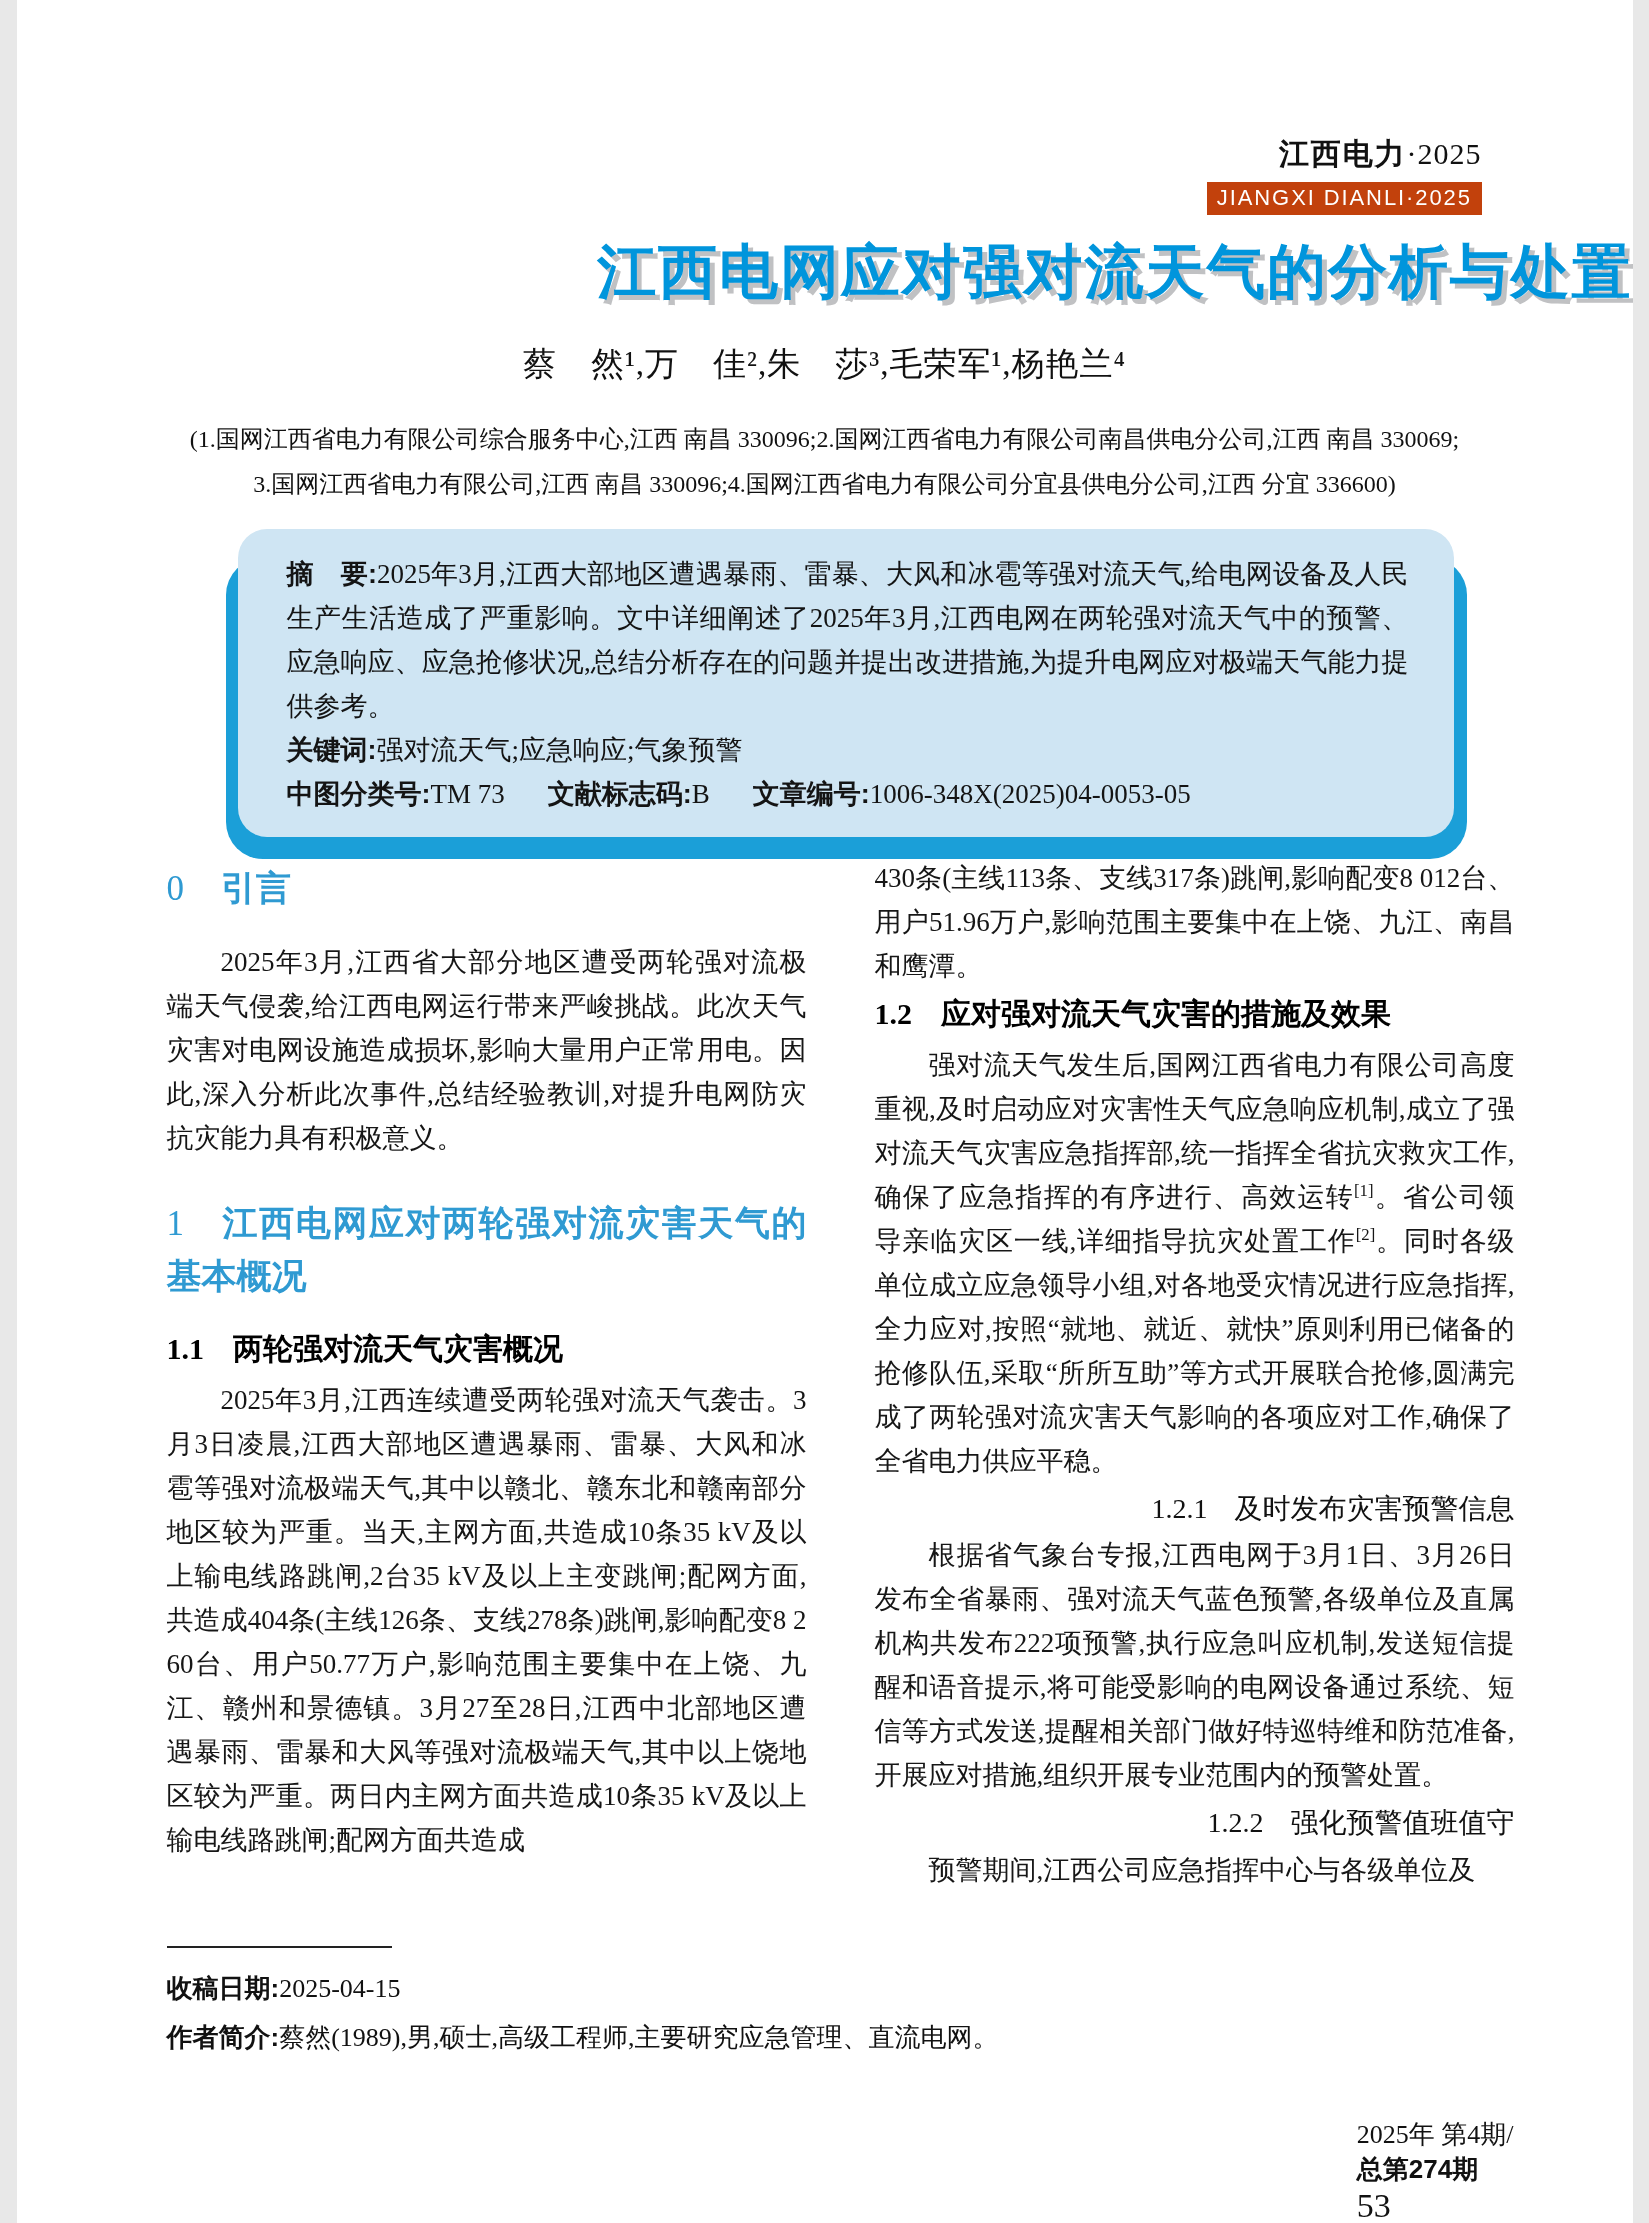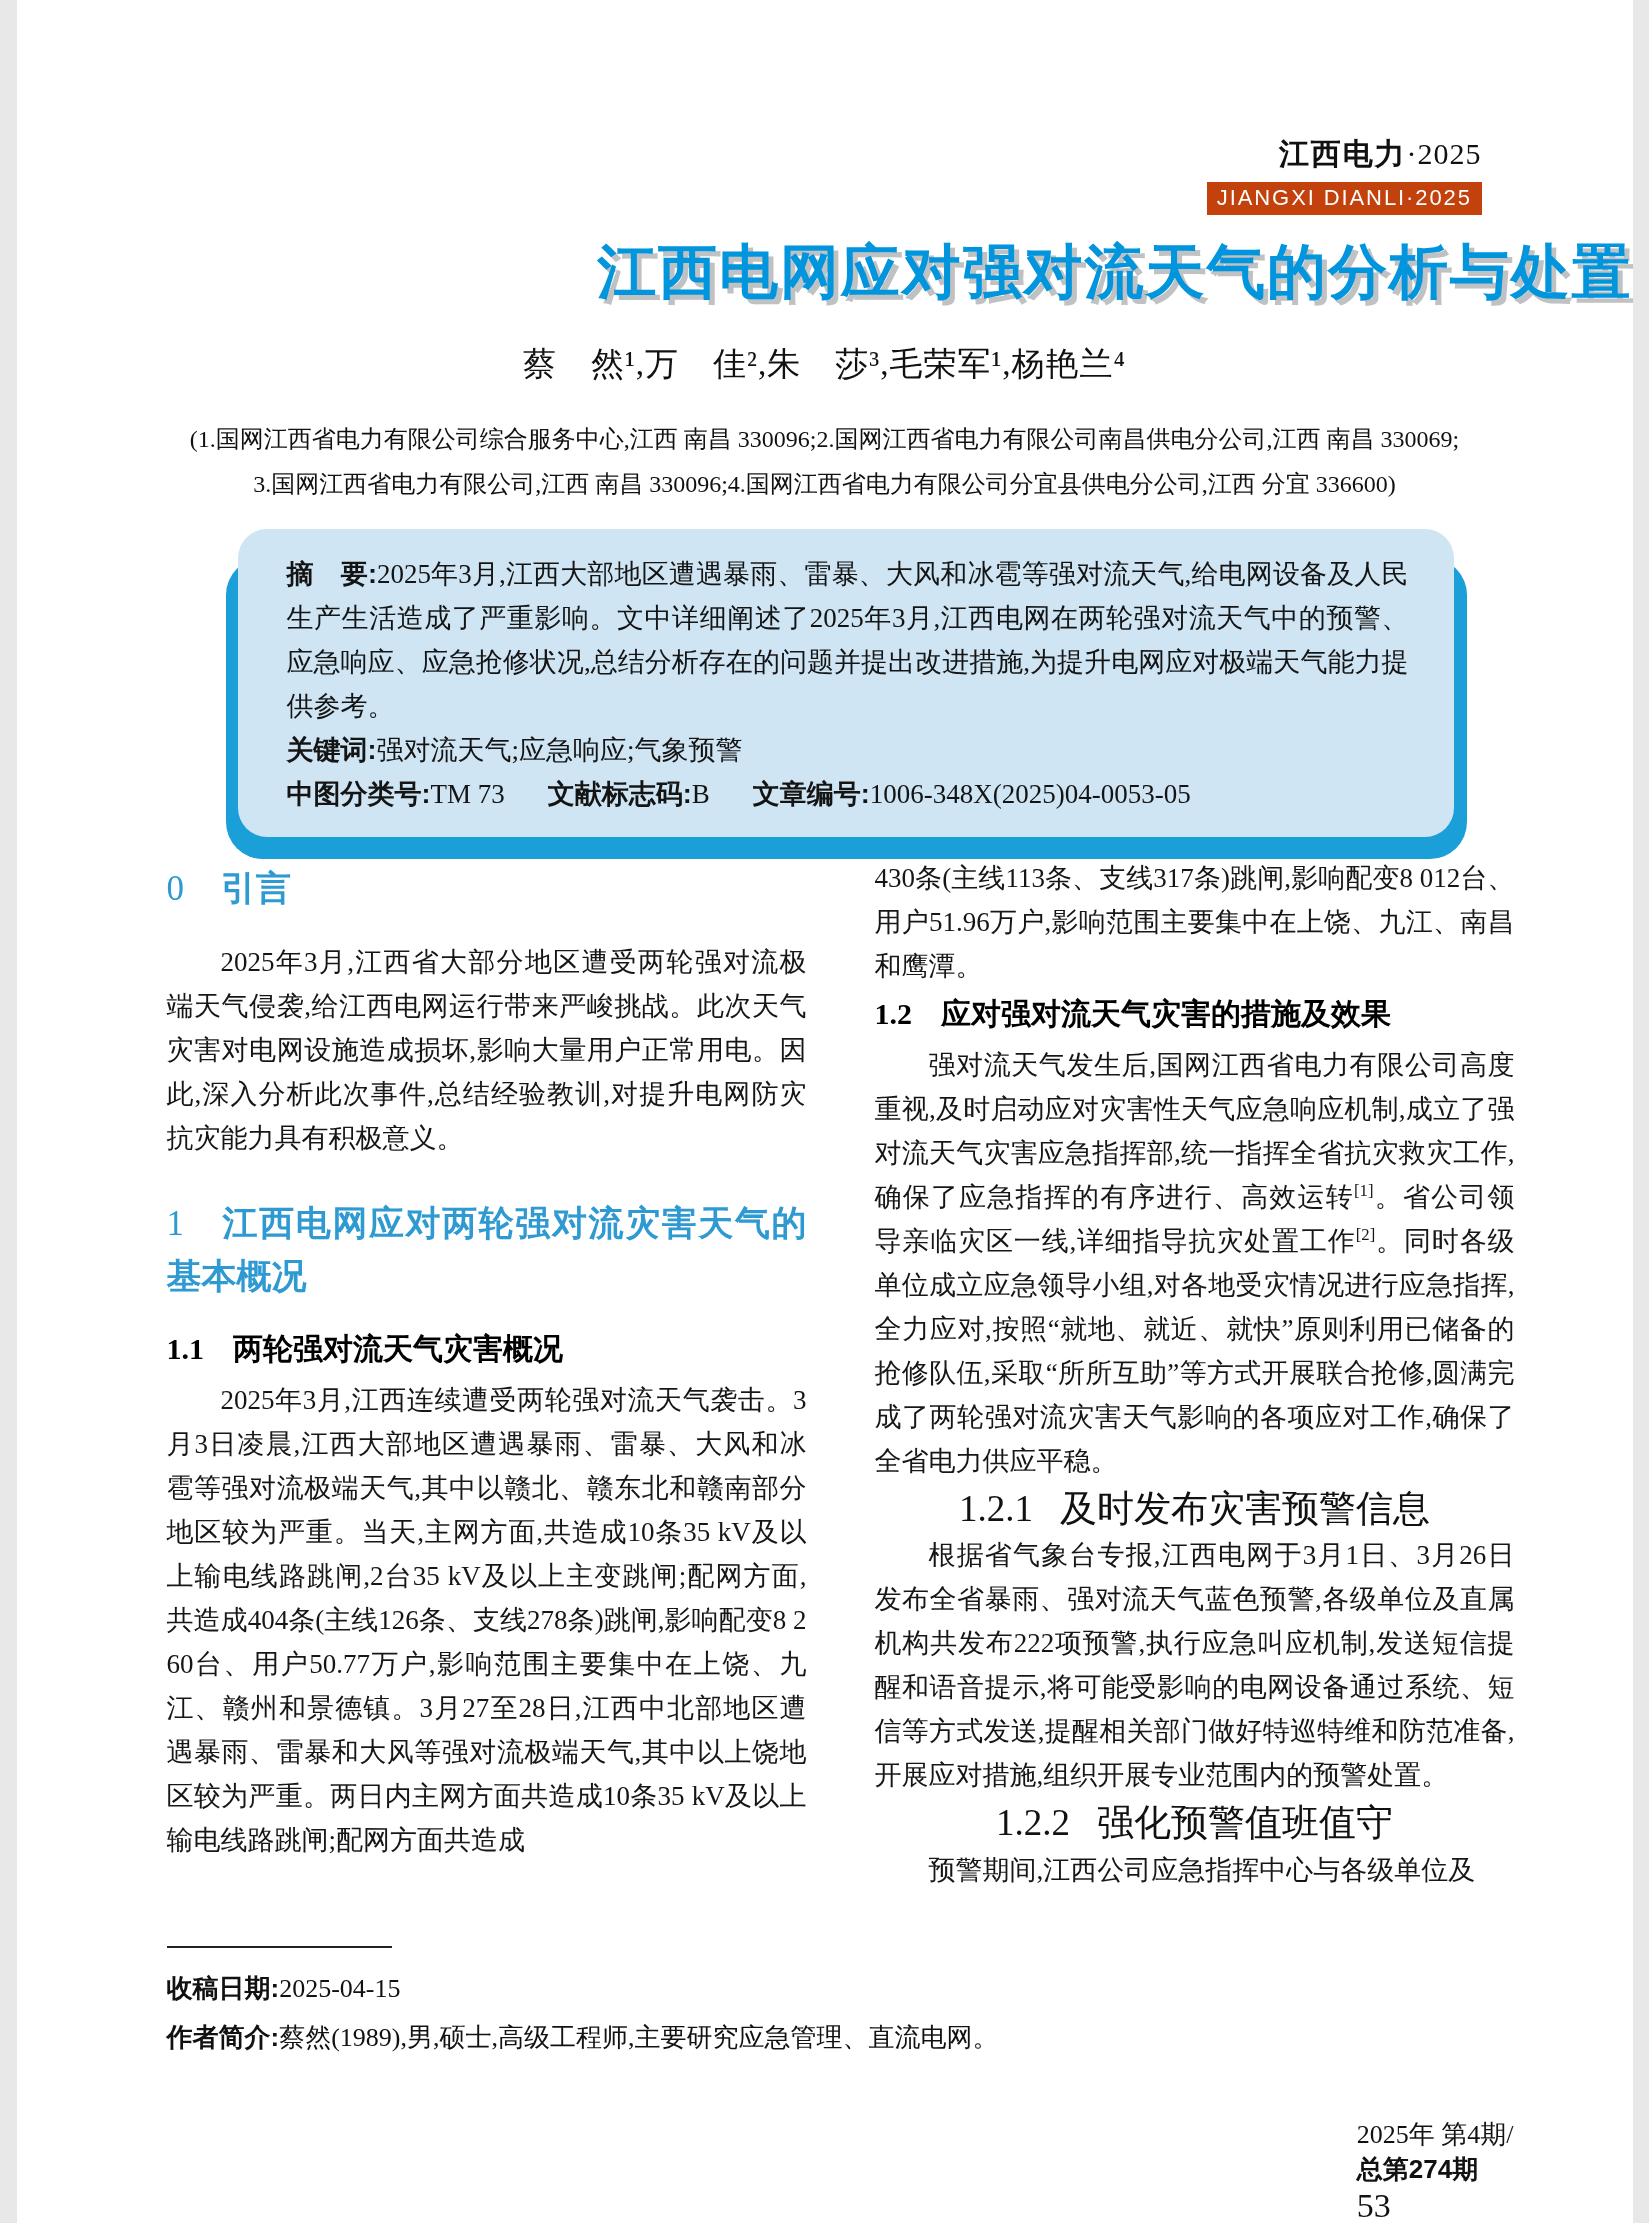--- a/index.html
+++ b/index.html
@@ -43,21 +43,21 @@
   .col p{margin:0;text-indent:2em;}
   .col p.cont{text-indent:0;}
   .h1{font-family:"Liberation Sans","DejaVu Sans",sans-serif;font-weight:bold;
     color:#2f9ad2;font-size:35px;line-height:52px;text-indent:0;text-align:left;
     margin:5.8px 0 25px 0;word-break:break-all;}
   .h1 .num{font-family:"Liberation Serif",serif;font-weight:normal;margin-right:37px;}
   .h1.h1-later{margin:37px 0 23px 0;text-align:justify;}
   .h2{font-family:"Liberation Sans","DejaVu Sans",sans-serif;font-weight:bold;
     color:#000000;font-size:30px;line-height:47px;text-indent:0;text-align:left;margin:1.9px 0 5.8px 0;}
   .h2 .num{font-family:"Liberation Serif",serif;margin-right:29px;}
-  .h3{font-size:37px;line-height:47px;text-indent:0;text-align:center;margin:1.9px 0 1.9px 0;
+  .h3{font-size:28px;line-height:47px;text-indent:0;text-align:right;margin:1.9px 0 1.9px 0;
     font-family:"Liberation Serif","DejaVu Serif",serif;color:#111;}
   .h3 .num{margin-right:27px;}
   sup.ref{font-size:0.62em;line-height:0;}
   
   .footnote{position:absolute;left:150px;top:1946px;width:1349px;font-size:26px;color:#111;}
   .fn-rule{width:225px;height:0;border-top:2.9px solid #222;margin-bottom:15.5px;}
   .fn-line{line-height:49px;}
   .fn-label{font-family:"Liberation Sans","DejaVu Sans",sans-serif;font-weight:bold;}
   
   .page-footer{position:absolute;top:2117px;right:152px;font-size:26px;color:#111;

